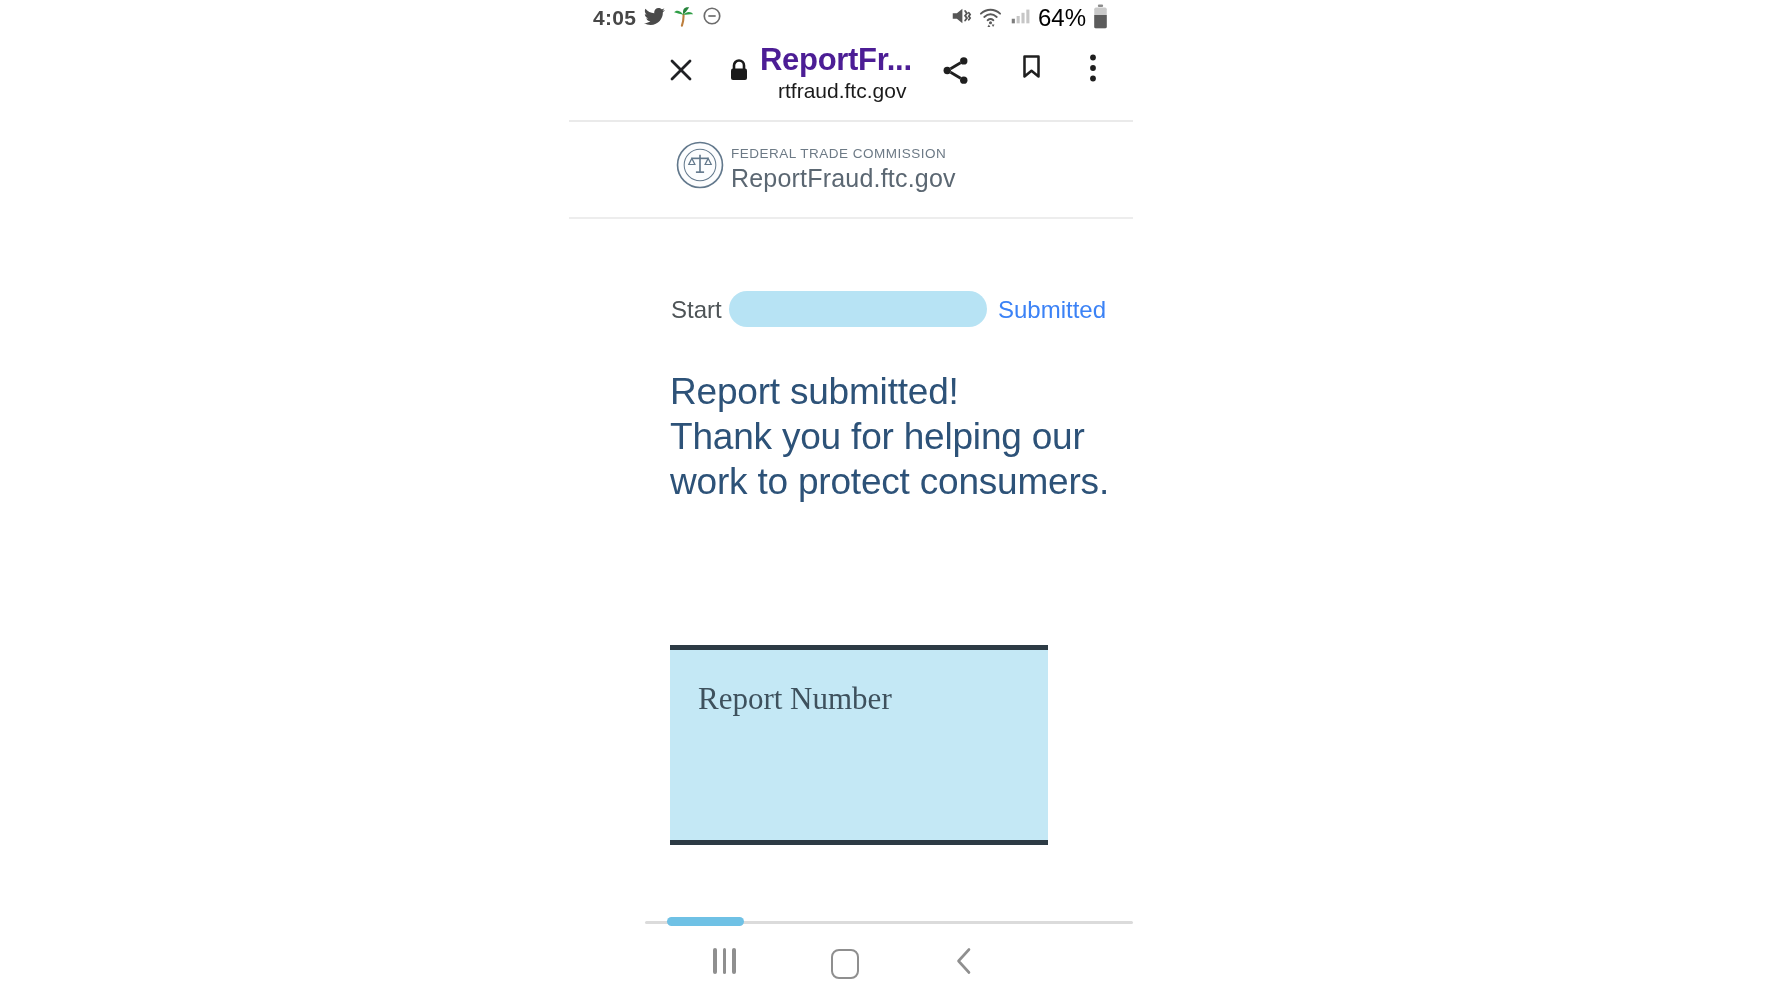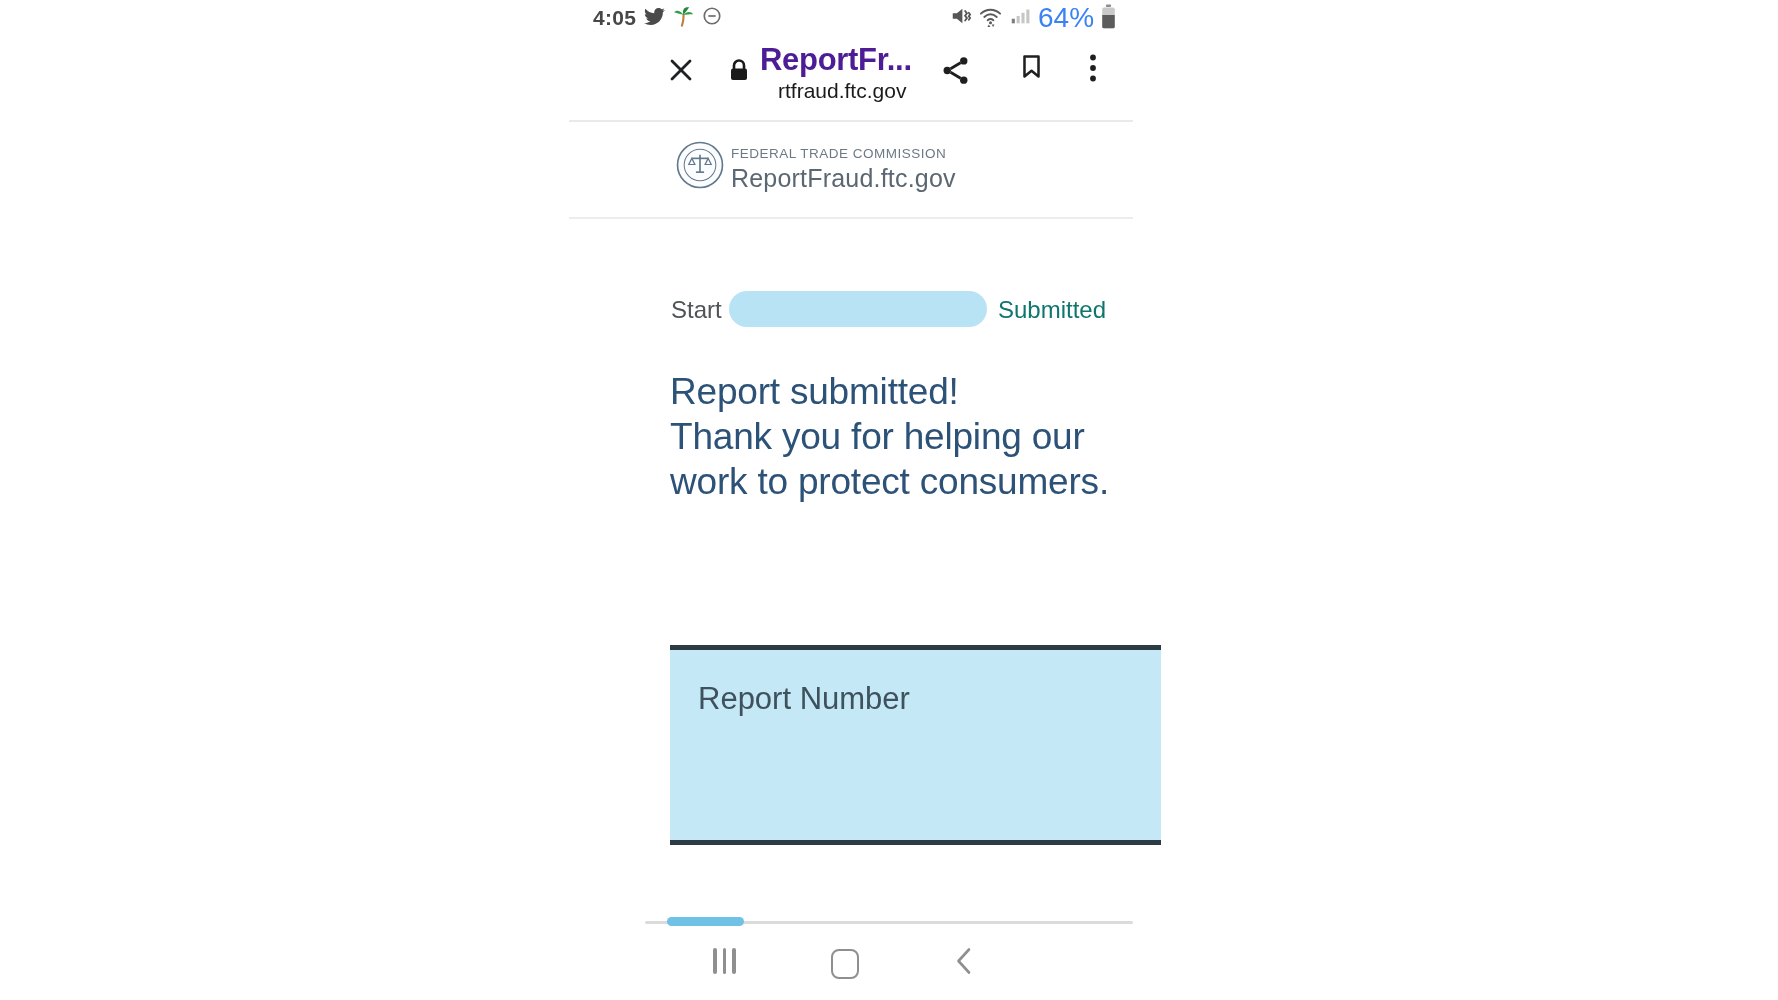--- a/index.html
+++ b/index.html
@@ -4,21 +4,21 @@
 <style>
   html,body{margin:0;padding:0;background:#ffffff;}
   .canvas{position:relative;width:1778px;height:1000px;background:#ffffff;overflow:hidden;
           font-family:"Liberation Sans","DejaVu Sans",sans-serif;-webkit-font-smoothing:antialiased;}
   .abs{position:absolute;}
 
   
   .status-left{left:593px;top:5px;height:26px;display:flex;align-items:center;gap:8px;}
   .status-right{left:950px;top:5px;height:26px;display:flex;align-items:center;gap:7px;}
   .status-time{font-size:21px;font-weight:600;color:#474747;letter-spacing:.3px;}
-  .status-pct{font-size:28px;font-weight:500;color:#3b82f6;}
+  .status-pct{font-size:24px;font-weight:500;color:#000000;}
 
   
   .close-btn{left:666px;top:55px;width:30px;height:30px;}
   .lock-ic{left:729px;top:58px;}
   .title-wrap{left:760px;top:44px;text-align:left;}
   .ptitle{font-size:31px;font-weight:700;color:#4c1d95;letter-spacing:-.3px;line-height:1.05;}
   .purl{font-size:21px;color:#1a1a1a;margin-top:2px;margin-left:18px;}
   .share-btn{left:939px;top:54px;}
   .bookmark-btn{left:1017px;top:52px;}
   .overflow-btn{left:1088px;top:53px;}
@@ -28,28 +28,28 @@
 
   
   .seal{left:676px;top:141px;}
   .sitehead{left:731px;top:146px;}
   .agency{font-size:13.5px;color:#6d7a86;letter-spacing:.5px;}
   .sitename{font-size:25px;color:#5b6772;margin-top:3px;letter-spacing:.2px;}
 
   
   .start-label{left:671px;top:296px;font-size:24px;color:#4e5457;}
   .pill{left:729px;top:291px;width:258px;height:36px;border-radius:18px;background:#b7e3f4;}
-  .submitted-label{left:998px;top:296px;font-size:24px;color:#0f766e;}
+  .submitted-label{left:998px;top:296px;font-size:24px;color:#3b82f6;}
 
   
   .heading{left:670px;top:369px;width:440px;font-size:37px;font-weight:400;color:#2d5278;
            line-height:1.22;letter-spacing:-.2px;white-space:pre-line;margin:0;}
-  .report-box{left:670px;top:645px;width:491px;height:200px;background:#c4e8f5;
+  .report-box{left:670px;top:645px;width:378px;height:200px;background:#c4e8f5;
               border-top:5px solid #2d3b45;border-bottom:5px solid #2d3b45;
-              box-sizing:border-box;padding:31px 10px 0 28px;}
+              box-sizing:border-box;padding:31px 10px 0 28px;font-family:Liberation Serif, serif;}
   .box-label{font-size:31px;font-weight:500;color:#3e515d;}
   .box-value{font-size:31px;font-weight:500;color:#2c6171;margin-top:30px;letter-spacing:.5px;}
 
   
   .scroll-track{left:645px;top:921px;width:488px;height:3px;background:#dbdbdb;border-radius:2px;}
   .scroll-thumb{left:667px;top:917px;width:77px;height:9px;background:#6fc1e5;border-radius:4.5px;}
 
   
   .nav-recents{left:713px;top:948px;display:flex;gap:6px;}
   .nav-recents span{display:block;width:3.5px;height:26px;background:#8f8f8f;border-radius:2px;}

